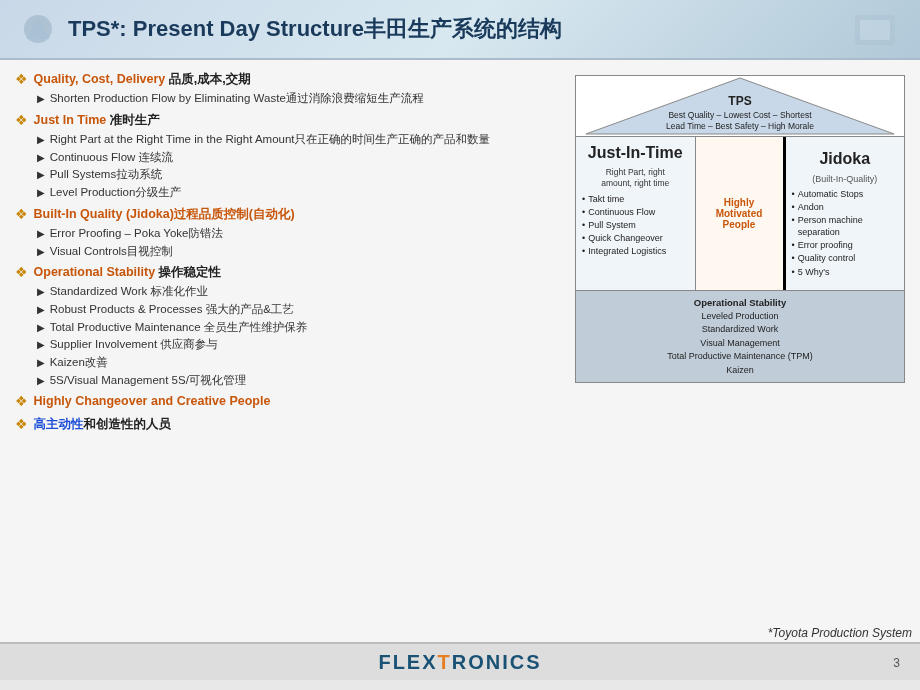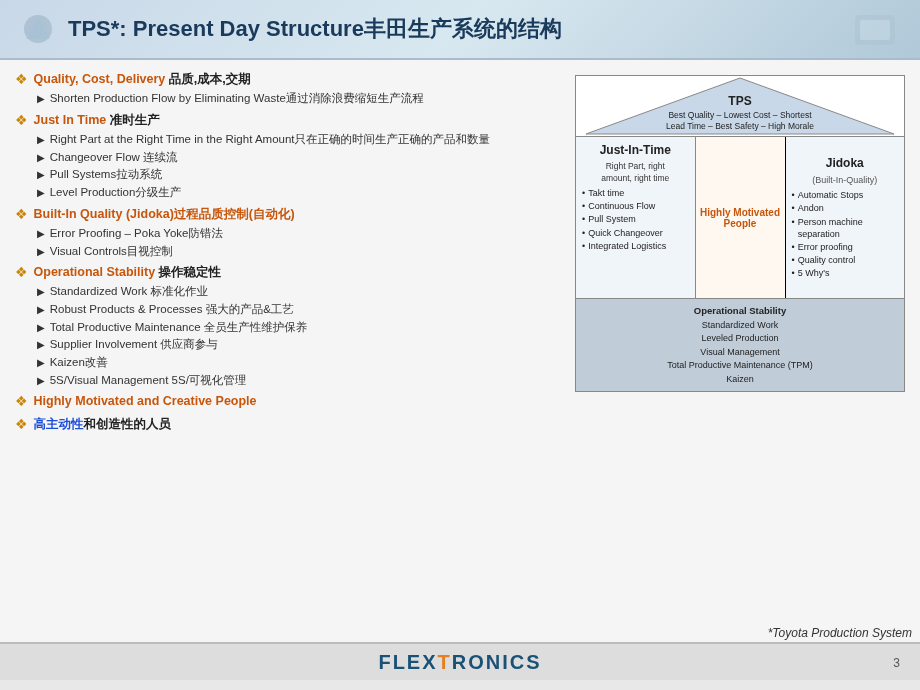--- a/index.html
+++ b/index.html
@@ -147,42 +147,42 @@
       border-right: 1px solid #888;
       padding: 5px 6px;
       font-size: 9.5px;
       color: #222;
       line-height: 1.35;
       background: #f0f5fa;
     }
     .pillar-center {
       width: 90px;
       flex-shrink: 0;
-      border-right: 1px solid #000000;
+      border-right: 3px solid #000000;
       padding: 5px 4px;
       text-align: center;
       font-size: 10px;
       font-weight: bold;
       color: #c8560a;
       display: flex;
       align-items: center;
       justify-content: center;
       background: #fff8f0;
     }
     .pillar-right {
       flex: 1;
-      padding: 18px 6px;
+      padding: 11px 6px;
       font-size: 9.5px;
       color: #222;
       line-height: 1.35;
       background: #f0f5fa;
     }
     .pillar-title {
       font-weight: bold;
-      font-size: 12px;
+      font-size: 16px;
       text-align: center;
       margin-bottom: 3px;
     }
     .pillar-subtitle {
       font-size: 9px;
       text-align: center;
       margin-bottom: 3px;
       color: #555;
     }
     .pillar-list {
@@ -286,21 +286,21 @@
             <span class="orange">Just In Time </span><span class="black">准时生产</span>
           </span>
         </div>
         <div class="sub-bullets">
           <div class="sub-bullet">
               <span class="arrow">▶</span>
               <span class="sub-bullet-text">Right Part at the Right Time in the Right Amount只在正确的时间生产正确的产品和数量</span>
             </div>
           <div class="sub-bullet">
               <span class="arrow">▶</span>
-              <span class="sub-bullet-text">Changeover Flow 连续流</span>
+              <span class="sub-bullet-text">Continuous Flow 连续流</span>
             </div>
           <div class="sub-bullet">
               <span class="arrow">▶</span>
               <span class="sub-bullet-text">Pull Systems拉动系统</span>
             </div>
           <div class="sub-bullet">
               <span class="arrow">▶</span>
               <span class="sub-bullet-text">Level Production分级生产</span>
             </div>
         </div>
@@ -356,21 +356,21 @@
           <div class="sub-bullet">
               <span class="arrow">▶</span>
               <span class="sub-bullet-text">5S/Visual Management 5S/可视化管理</span>
             </div>
         </div>
       </div>
 
       <div class="bullet-section">
         <div class="main-bullet">
           <span class="diamond">❖</span>
-          <span class="main-bullet-text orange">Highly Motivated and Creative People</span>
+          <span class="main-bullet-text orange">Highly Changeover and Creative People</span>
         </div>
       </div>
 
       <div class="bullet-section">
         <div class="main-bullet">
           <span class="diamond">❖</span>
           <span class="main-bullet-text">
             <span style="color:#1d4ed8;font-weight:bold;">高主动性</span><span class="black">和创造性的人员</span>
           </span>
         </div>
@@ -419,22 +419,22 @@
               <li>Person machine separation</li>
               <li>Error proofing</li>
               <li>Quality control</li>
               <li>5 Why's</li>
             </ul>
           </div>
         </div>
 
         <div class="diagram-foundation">
           <div class="found-title">Operational Stability</div>
+          <div>Leveled Production</div>
           <div>Standardized Work</div>
-          <div>Leveled Production</div>
           <div>Visual Management</div>
           <div>Total Productive Maintenance (TPM)</div>
           <div>Kaizen</div>
         </div>
 
       </div>
     </div>
   </div>
 
   <div style="text-align:right; padding: 0 8px 2px 0; font-size:12px; font-style:italic; color:#333;">

